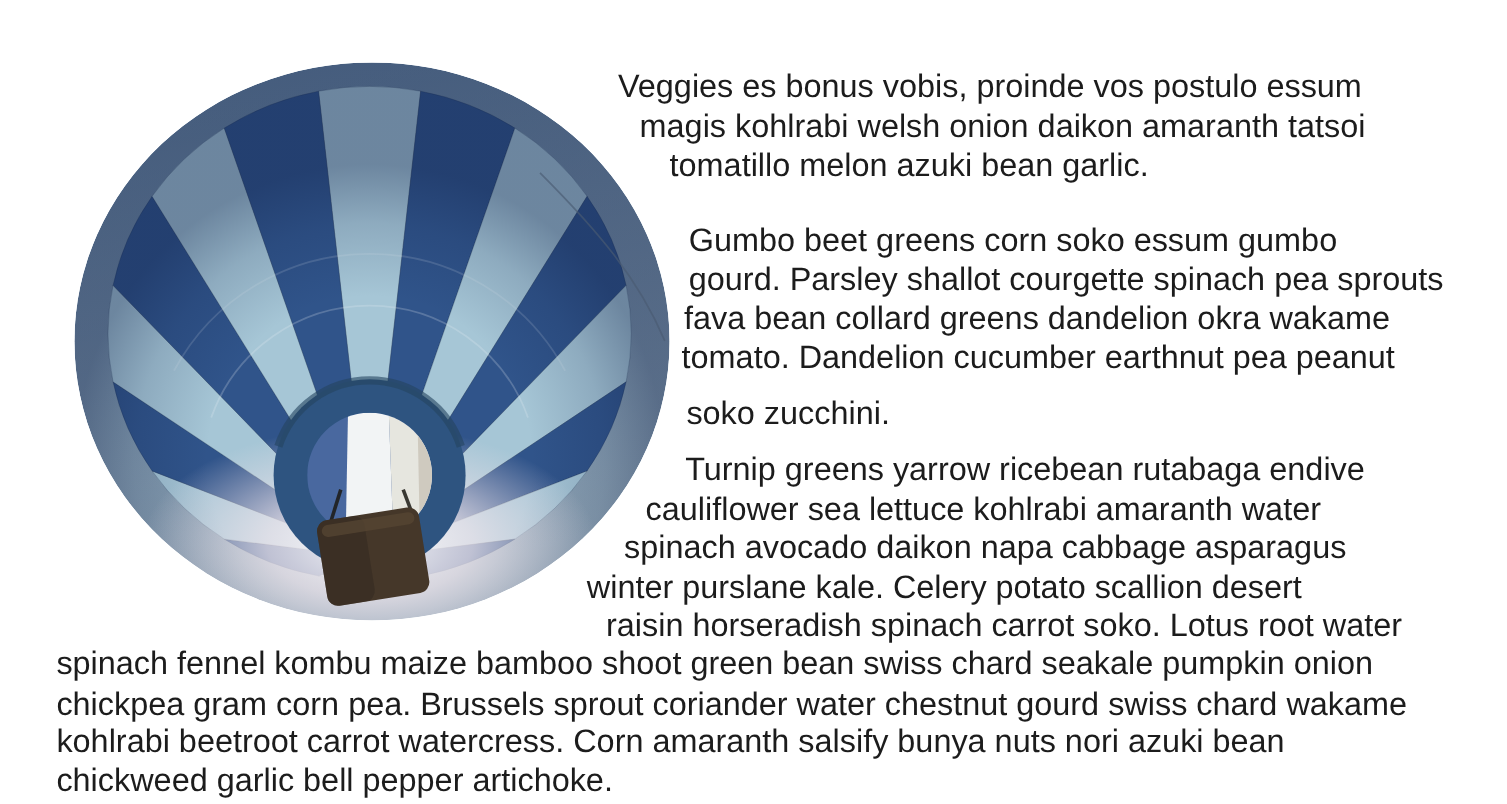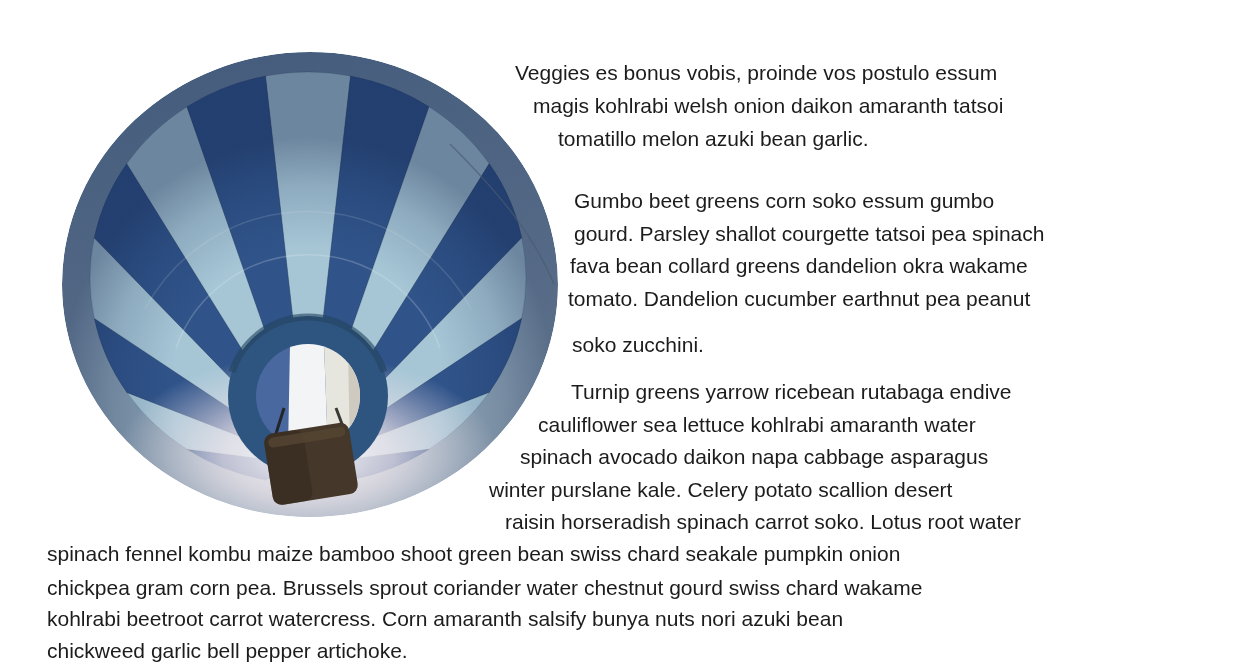--- a/index.html
+++ b/index.html
@@ -3,21 +3,21 @@
 <meta charset="utf-8">
 <style>
   html,body{margin:0;padding:0;}
   body{
     width:1256px;height:670px;overflow:hidden;background:#ffffff;
     font-family:"Liberation Sans","DejaVu Sans",sans-serif;
     color:#1c1c1c;position:relative;
   }
   .ln{
     position:absolute;white-space:nowrap;
-    font-size:21px;line-height:33px;letter-spacing:0;
+    font-size:27px;line-height:33px;letter-spacing:0;
   }
   
   #l11{left:515px;top:56px}
   #l12{left:533px;top:89px}
   #l13{left:558px;top:122px}
   
   #l21{left:574px;top:184px}
   #l22{left:574px;top:217px}
   #l23{left:570px;top:249px}
   #l24{left:568px;top:282px}
@@ -123,21 +123,21 @@
       <path d="M388 92 C436 140 470 180 492 232" fill="none" stroke="#4a5a72" stroke-width="1.4" opacity="0.65"></path>
     </g>
   </svg>
 </div>
 
 <div class="ln" id="l11">Veggies es bonus vobis, proinde vos postulo essum</div>
 <div class="ln" id="l12">magis kohlrabi welsh onion daikon amaranth tatsoi</div>
 <div class="ln" id="l13">tomatillo melon azuki bean garlic.</div>
 
 <div class="ln" id="l21">Gumbo beet greens corn soko essum gumbo</div>
-<div class="ln" id="l22">gourd. Parsley shallot courgette tatsoi pea spinach</div>
+<div class="ln" id="l22">gourd. Parsley shallot courgette spinach pea sprouts</div>
 <div class="ln" id="l23">fava bean collard greens dandelion okra wakame</div>
 <div class="ln" id="l24">tomato. Dandelion cucumber earthnut pea peanut</div>
 <div class="ln" id="l25">soko zucchini.</div>
 
 <div class="ln" id="l31">Turnip greens yarrow ricebean rutabaga endive</div>
 <div class="ln" id="l32">cauliflower sea lettuce kohlrabi amaranth water</div>
 <div class="ln" id="l33">spinach avocado daikon napa cabbage asparagus</div>
 <div class="ln" id="l34">winter purslane kale. Celery potato scallion desert</div>
 <div class="ln" id="l35">raisin horseradish spinach carrot soko. Lotus root water</div>
 <div class="ln" id="l36">spinach fennel kombu maize bamboo shoot green bean swiss chard seakale pumpkin onion</div>

